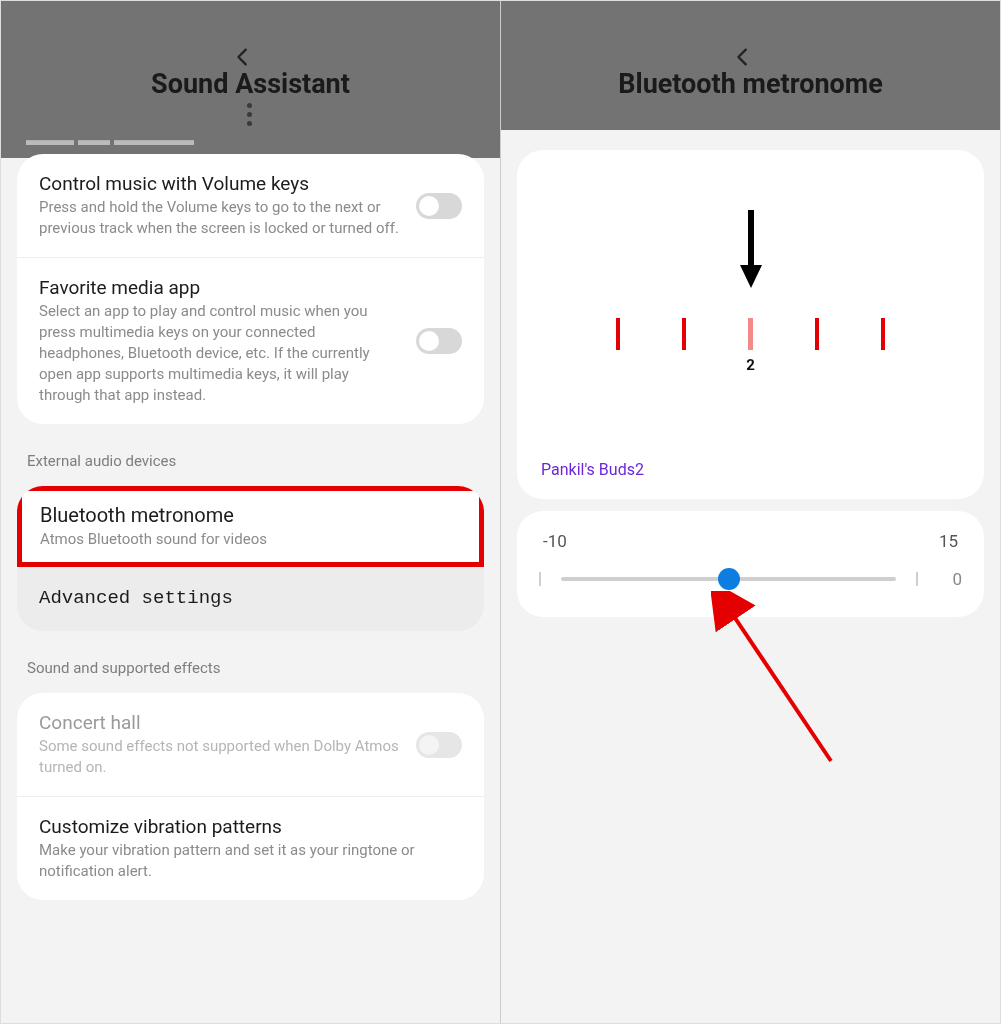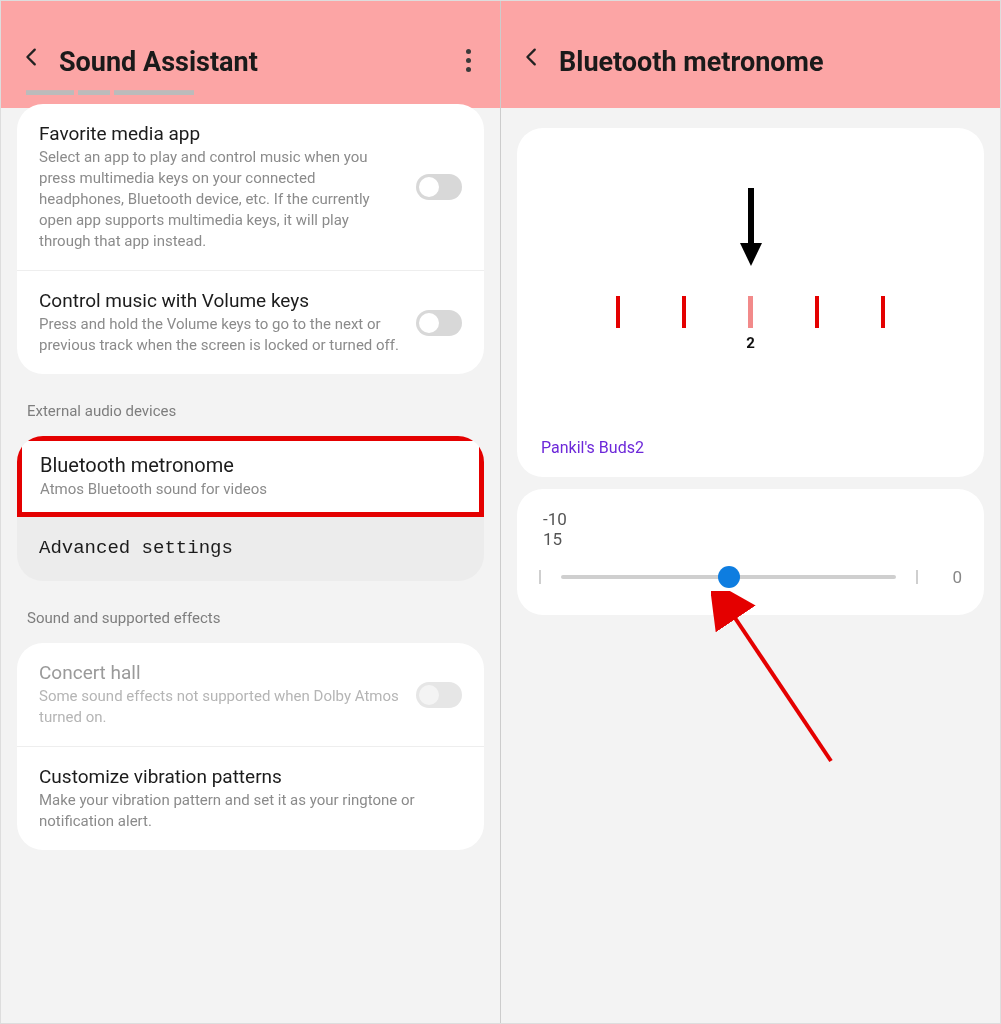--- a/index.html
+++ b/index.html
@@ -15,23 +15,24 @@
       flex: 1;
       background: #f3f3f3;
       overflow: hidden;
       position: relative;
     }
     .panel-left { border-right: 1px solid #ccc; }
 
     
     .header {
       display: flex;
-      align-items: flex-start;
+      align-items: center;
       padding: 45px 20px 30px 20px;
-      background: #fca5a5;
+      background: #737373;
+      flex-direction: column;
     }
     .back-arrow {
       width: 22px; height: 22px;
       margin-right: 16px;
       cursor: pointer;
     }
     .header-title {
       font-size: 27px;
       font-weight: 700;
       color: #1a1a1a;
@@ -188,21 +189,20 @@
       padding: 20px 22px 28px;
       position: relative;
     }
     .slider-labels {
       display: flex;
       justify-content: space-between;
       font-size: 17px;
       color: #555;
       margin-bottom: 18px;
       padding: 0 4px;
-      flex-direction: column;
     }
     .slider-track-wrap {
       display: flex;
       align-items: center;
       gap: 20px;
     }
     .slider-track {
       flex: 1;
       height: 4px;
       background: #cfcfcf;
@@ -252,31 +252,31 @@
         <span></span>
         <span></span>
       </div>
   </div>
 
   <div class="truncated">▬▬▬ ▬▬ ▬▬▬▬▬</div>
 
   <div class="card">
     <div class="card-section">
       <div class="card-text">
-        <div class="item-title">Favorite media app</div>
-        <div class="item-sub">Select an app to play and control music when you press multimedia keys on your connected headphones, Bluetooth device, etc. If the currently open app supports multimedia keys, it will play through that app instead.</div>
+        <div class="item-title">Control music with Volume keys</div>
+        <div class="item-sub">Press and hold the Volume keys to go to the next or previous track when the screen is locked or turned off.</div>
       </div>
       <div class="toggle">
           <div class="toggle-knob"></div>
         </div>
     </div>
     <div class="card-section">
       <div class="card-text">
-        <div class="item-title">Control music with Volume keys</div>
-        <div class="item-sub">Press and hold the Volume keys to go to the next or previous track when the screen is locked or turned off.</div>
+        <div class="item-title">Favorite media app</div>
+        <div class="item-sub">Select an app to play and control music when you press multimedia keys on your connected headphones, Bluetooth device, etc. If the currently open app supports multimedia keys, it will play through that app instead.</div>
       </div>
       <div class="toggle">
           <div class="toggle-knob"></div>
         </div>
     </div>
   </div>
 
   <div class="section-label">External audio devices</div>
 
   <div class="card no-radius">

